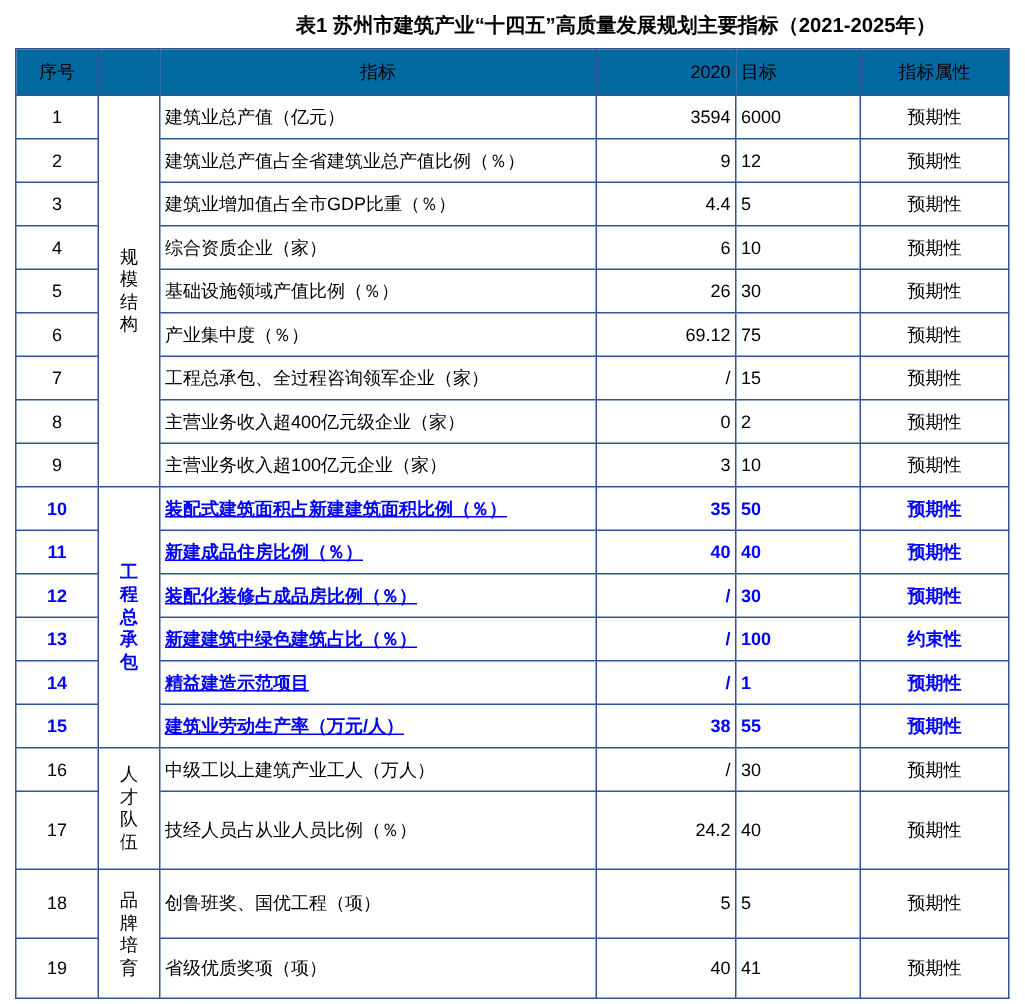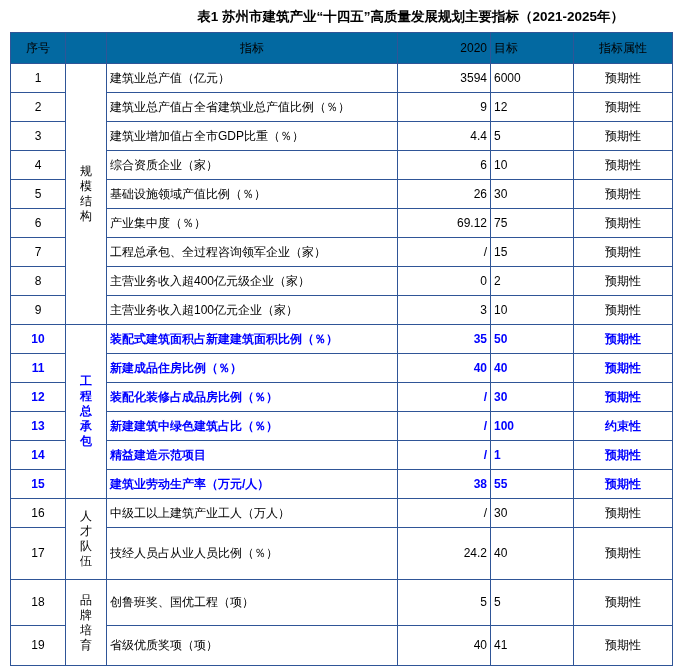--- a/index.html
+++ b/index.html
@@ -68,20 +68,21 @@
     width: 14px;
     margin: 0 auto;
     word-break: break-all;
     line-height: 15px;
   }
   .row-hl td {
     color: #0000ff;
     font-weight: bold;
   }
   .row-hl .c-ind {
+    text-decoration: underline;
     margin-top: 40px;
   }
   .row-hl .c-seq,
   .row-hl .c-2020,
   .row-hl .c-target,
   .row-hl .c-attr {
     text-decoration: none;
   }
   .cat-hl {
     color: #0000ff;

